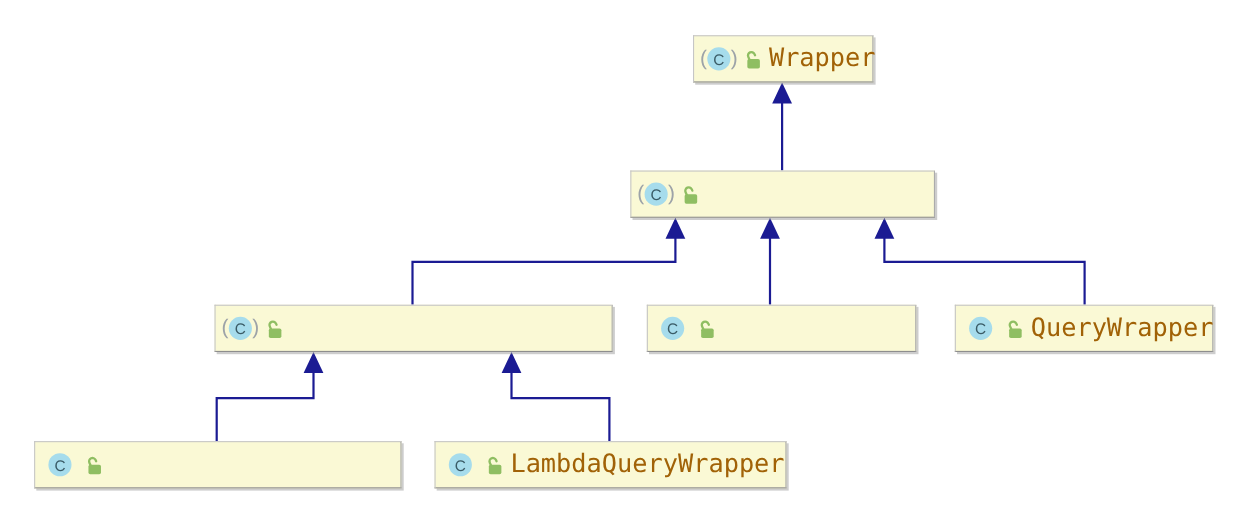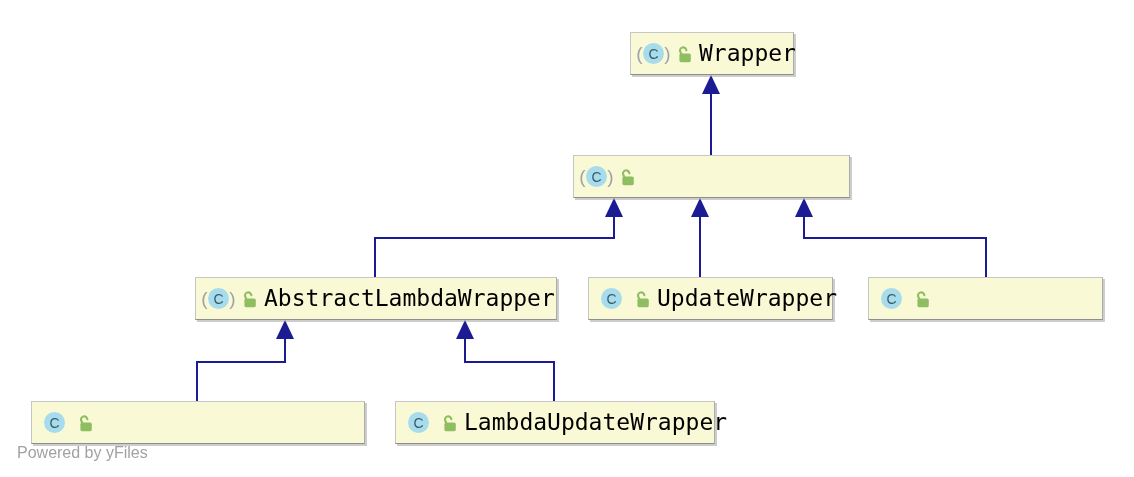--- a/index.html
+++ b/index.html
@@ -49,21 +49,21 @@
     color: #3a5b66;
     display: flex;
     align-items: center;
     justify-content: center;
     font: 400 14px/1 "Liberation Sans", sans-serif;
     flex: 0 0 auto;
   }
   .lock { margin-left: 5px; flex: 0 0 auto; }
   .node-label {
     font: 400 23px/1.1 "DejaVu Sans Mono", monospace;
-    color: #000000;
+    color: #a16207;
     white-space: nowrap;
   }
   .footer {
     position: absolute;
     left: 17px;
     top: 444px;
     font: 400 16px/1.1 "Liberation Sans", sans-serif;
     color: #a2a2a2;
     user-select: none;
   }
@@ -119,48 +119,47 @@
           <span class="paren">(</span>
           <span class="class-circle">C</span>
           <span class="paren">)</span>
           <svg class="lock" width="17" height="18" viewBox="0 0 17 18">
             <g transform="rotate(-24 5.5 9)">
               <path d="M5.3 9.2 V6.4 A3.1 3.1 0 0 1 11.5 6.4 V7.6" fill="none" stroke="#8fbe62" stroke-width="2.1" stroke-linecap="round"></path>
             </g>
             <rect x="3.4" y="8.6" width="11.4" height="8.6" rx="1.6" fill="#8fbe62"></rect>
           </svg>
         </span>
-        <span class="node-label">AbstractLambdaWrapper</span>
       </div>
       <div class="node" style="left: 588px; top: 277px; width: 245px; height: 43px;">
         <span class="icon-group">
           <span class="paren">(</span>
           <span class="class-circle">C</span>
           <span class="paren">)</span>
           <svg class="lock" width="17" height="18" viewBox="0 0 17 18">
             <g transform="rotate(-24 5.5 9)">
               <path d="M5.3 9.2 V6.4 A3.1 3.1 0 0 1 11.5 6.4 V7.6" fill="none" stroke="#8fbe62" stroke-width="2.1" stroke-linecap="round"></path>
             </g>
             <rect x="3.4" y="8.6" width="11.4" height="8.6" rx="1.6" fill="#8fbe62"></rect>
           </svg>
         </span>
-        <span class="node-label">UpdateWrapper</span>
       </div>
       <div class="node" style="left: 868px; top: 277px; width: 235px; height: 43px;">
         <span class="icon-group">
           <span class="paren">(</span>
           <span class="class-circle">C</span>
           <span class="paren">)</span>
           <svg class="lock" width="17" height="18" viewBox="0 0 17 18">
             <g transform="rotate(-24 5.5 9)">
               <path d="M5.3 9.2 V6.4 A3.1 3.1 0 0 1 11.5 6.4 V7.6" fill="none" stroke="#8fbe62" stroke-width="2.1" stroke-linecap="round"></path>
             </g>
             <rect x="3.4" y="8.6" width="11.4" height="8.6" rx="1.6" fill="#8fbe62"></rect>
           </svg>
         </span>
+        <span class="node-label">QueryWrapper</span>
       </div>
       <div class="node" style="left: 31px; top: 401px; width: 334px; height: 43px;">
         <span class="icon-group">
           <span class="paren">(</span>
           <span class="class-circle">C</span>
           <span class="paren">)</span>
           <svg class="lock" width="17" height="18" viewBox="0 0 17 18">
             <g transform="rotate(-24 5.5 9)">
               <path d="M5.3 9.2 V6.4 A3.1 3.1 0 0 1 11.5 6.4 V7.6" fill="none" stroke="#8fbe62" stroke-width="2.1" stroke-linecap="round"></path>
             </g>
@@ -173,17 +172,16 @@
           <span class="paren">(</span>
           <span class="class-circle">C</span>
           <span class="paren">)</span>
           <svg class="lock" width="17" height="18" viewBox="0 0 17 18">
             <g transform="rotate(-24 5.5 9)">
               <path d="M5.3 9.2 V6.4 A3.1 3.1 0 0 1 11.5 6.4 V7.6" fill="none" stroke="#8fbe62" stroke-width="2.1" stroke-linecap="round"></path>
             </g>
             <rect x="3.4" y="8.6" width="11.4" height="8.6" rx="1.6" fill="#8fbe62"></rect>
           </svg>
         </span>
-        <span class="node-label">LambdaUpdateWrapper</span>
+        <span class="node-label">LambdaQueryWrapper</span>
       </div>
     </div>
-  <div class="footer">Powered by yFiles</div>
 </div>
 
 </body></html>

